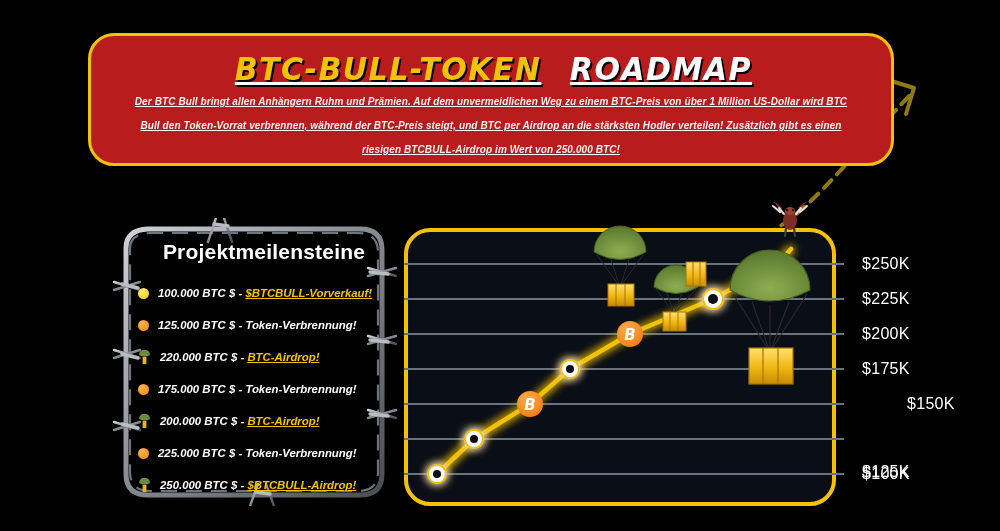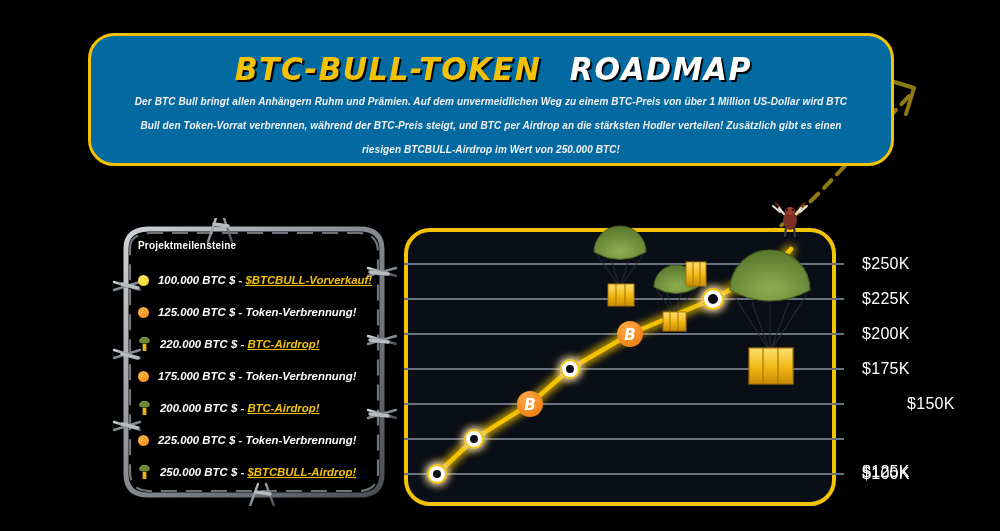--- a/index.html
+++ b/index.html
@@ -5,23 +5,23 @@
   * { margin:0; padding:0; box-sizing:border-box; }
   html,body { background:#000; }
   body {
     width:1000px; height:531px; position:relative; overflow:hidden;
     font-family:"Liberation Sans", sans-serif; color:#fff;
   }
 
   
   .header-card{
     position:absolute; left:88px; top:33px; width:806px; height:133px;
-    background:#0369a1; border:3px solid #F3C204; border-radius:26px;
+    background:#b91c1c; border:3px solid #F3C204; border-radius:26px;
     display:flex; flex-direction:column; align-items:center;
-    padding-top:14px; z-index:6;
+    padding-top:14px; z-index:6;text-decoration:underline;
   }
   .title-row{ display:flex; align-items:baseline; gap:13px; white-space:nowrap; }
   .title-row span{
     font-size:32px; font-weight:700; font-style:italic;
     letter-spacing:1.5px; transform:scaleX(.94); display:inline-block;
     font-family:"DejaVu Sans", sans-serif;
   }
   .t-yellow{ color:#F3C204; text-shadow:2px 2px 0 #000; }
   .t-white { color:#fff;    text-shadow:2px 2px 0 #000; }
   .header-desc{
@@ -33,22 +33,23 @@
   
   .growth-arrow{ position:absolute; left:760px; top:40px; width:200px; height:200px; z-index:2; }
 
   
   .milestones{
     position:absolute; left:108px; top:218px; width:292px; height:288px; z-index:5;
   }
   .wire-frame{ position:absolute; inset:0; width:100%; height:100%; }
   .ms-inner{ position:absolute; left:30px; top:22px; right:10px; }
   .ms-heading{
-    font-size:10px; font-weight:700; color:#fff; letter-spacing:.2px;
+    font-size:21px; font-weight:700; color:#fff; letter-spacing:.2px;
     margin-bottom:13px;
+    text-align:center;
   }
   .ms-list{ list-style:none; }
   .ms-item{
     display:flex; align-items:center; gap:9px; height:32px;
     font-size:11.4px; font-style:italic; font-weight:700; white-space:nowrap;
   }
   .ms-label .amount{ color:#ffffff; }
   .ms-label .hl{ color:#F3C204;text-decoration:underline; }
   .dot{ width:11px; height:11px; border-radius:50%; flex:none; }
   .dot.yellow{ background:radial-gradient(circle at 35% 30%, #ffe96a, #f2cf12); }

